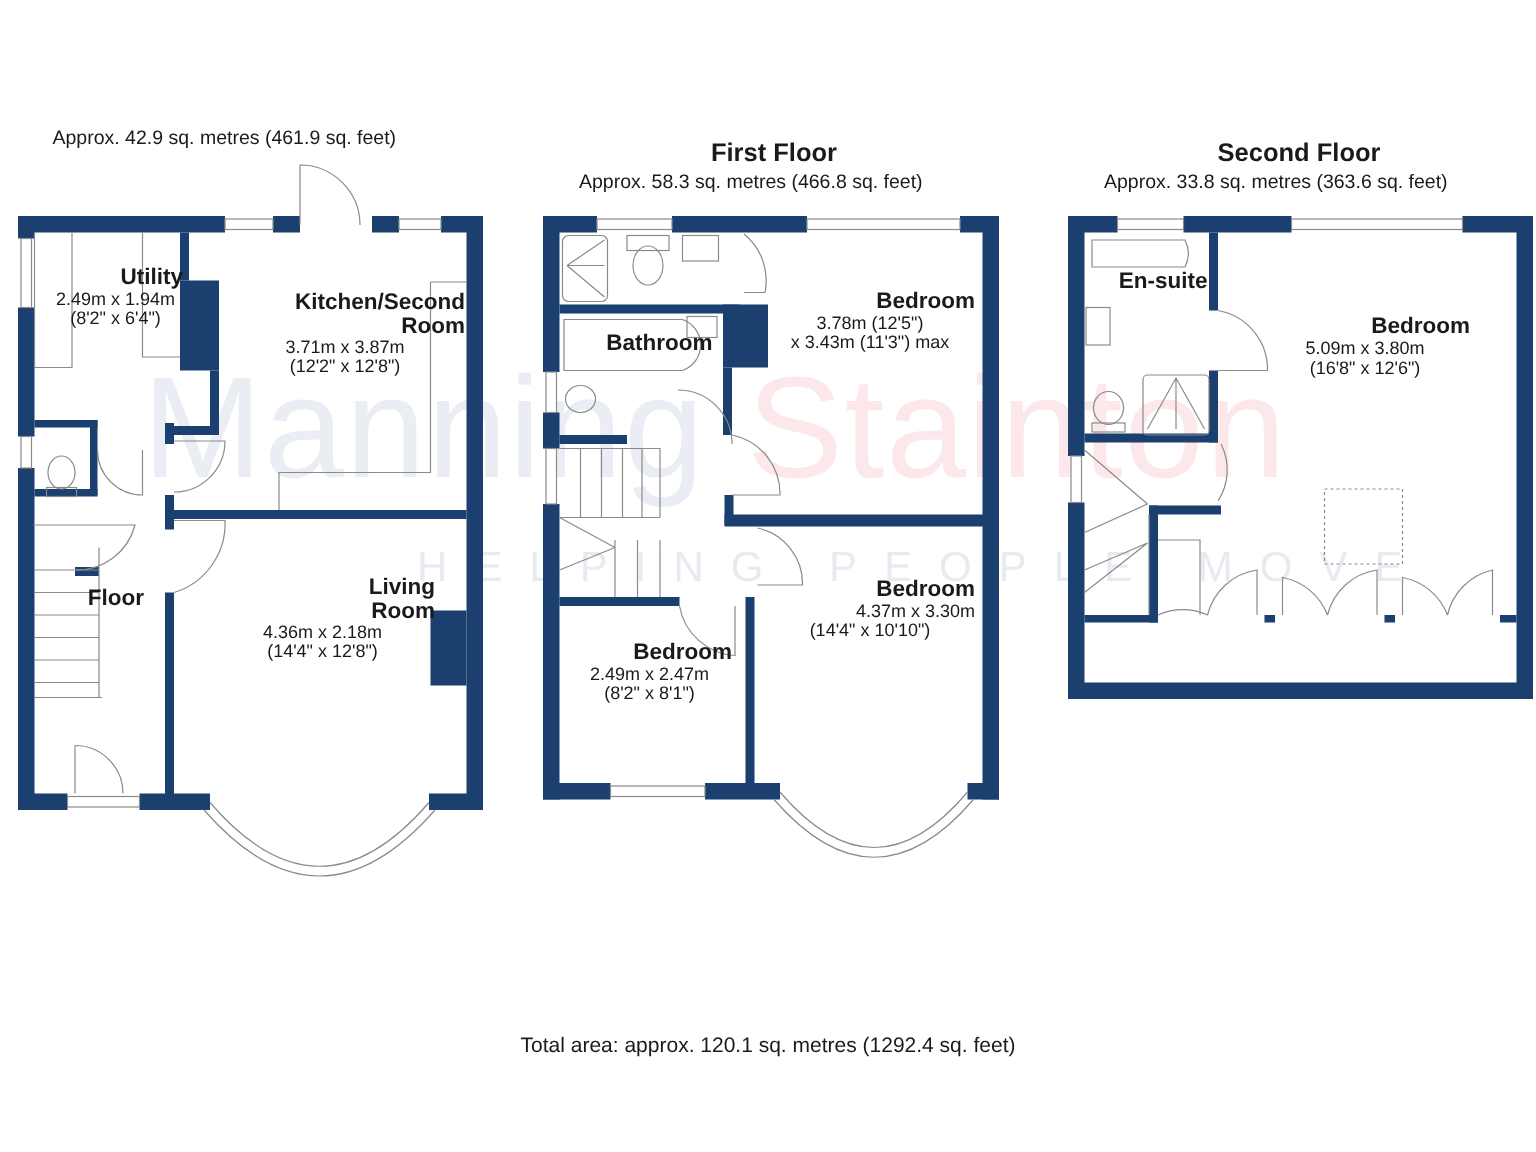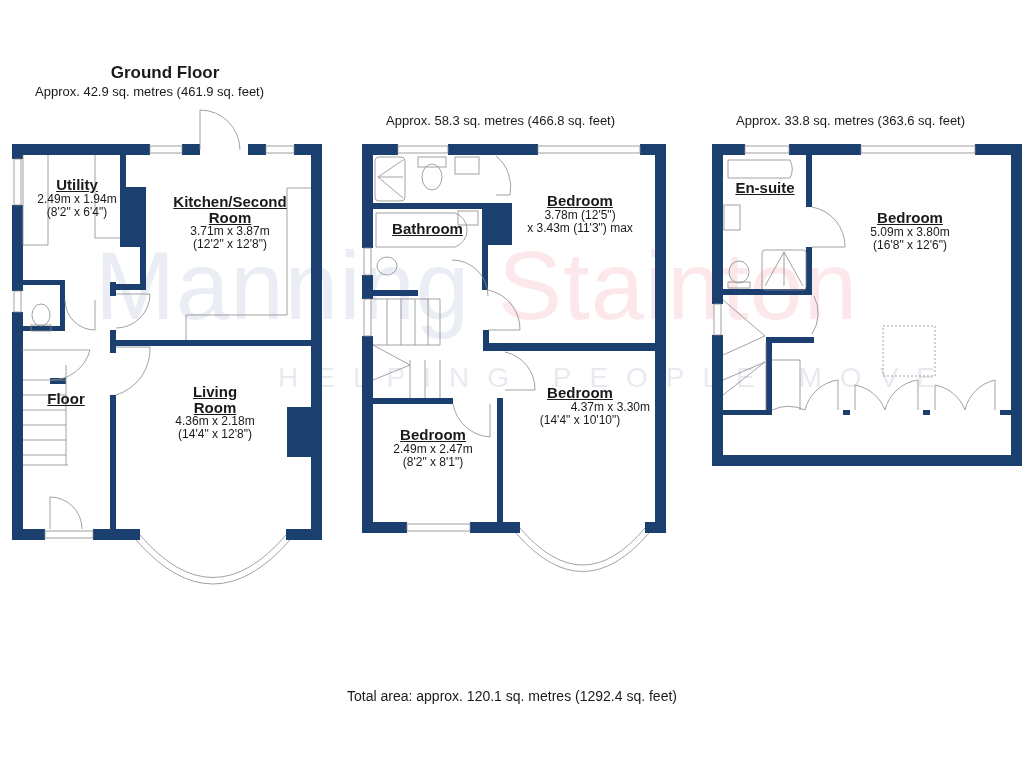--- a/index.html
+++ b/index.html
@@ -1,20 +1,20 @@
 <!DOCTYPE html>
 <html><head>
 <meta charset="utf-8">
 <style>
   html,body{margin:0;padding:0;background:#ffffff;}
   body{width:1024px;height:768px;position:relative;overflow:hidden;font-family:"Liberation Sans",sans-serif;color:#1a1a1a;}
   .plan{position:absolute;left:0;top:0;width:1024px;height:768px;}
   .floor-title{position:absolute;font-weight:bold;font-size:17px;text-align:center;width:260px;}
   .floor-area{position:absolute;font-size:13px;text-align:left;width:260px;}
-  .room-name{position:absolute;font-weight:bold;font-size:15px;text-align:center;line-height:16px;text-decoration:underline;}
+  .room-name{position:absolute;font-weight:bold;font-size:15px;text-align:right;line-height:16px;}
   .room-dim{position:absolute;font-size:12px;text-align:center;line-height:13px;white-space:nowrap;}
   .total{position:absolute;left:0;top:688px;width:1024px;text-align:center;font-size:14px;}
   .wm1{position:absolute;left:95px;top:238px;font-size:96px;letter-spacing:1px;line-height:96px;white-space:nowrap;}
   .wm1 .a{color:rgba(180,190,215,0.28);}
   .wm1 .b{color:rgba(240,150,160,0.22);}
   .wm2{position:absolute;left:278px;top:362px;font-size:28px;letter-spacing:18px;color:rgba(160,170,195,0.25);white-space:nowrap;}
 </style>
 </head>
 <body>
 
@@ -169,55 +169,56 @@
       <path d="M812 207 A 40 40 0 0 1 845 247 L812 247"></path>
       <path d="M814 296 A 38 38 0 0 1 812 334"></path>
       <path d="M723 300 L 765 336 M723 355 L 765 336 M723 380 L 765 362 M723 395 L 765 362 M766 343 V410"></path>
       <path d="M772 360 H800 V410 M772 410 A 40 40 0 0 1 805 410 M805 410 A 40 40 0 0 1 838 380 V410"></path>
       <path d="M855 410 V385 A 40 40 0 0 1 885 410 M885 410 A 40 40 0 0 1 918 380 V410"></path>
       <path d="M935 410 V385 A 40 40 0 0 1 965 410 M965 410 A 40 40 0 0 1 995 380 V410"></path>
       <rect x="883" y="326" width="52" height="50" stroke-dasharray="2 2"></rect>
     </g>
   </svg>
 
-  <div class="floor-title" style="left:35px;top:63px;">Ground Floor</div>
   <div class="floor-area" style="left:35px;top:84px;">Approx. 42.9 sq. metres (461.9 sq. feet)</div>
 
   <div class="room-name" style="left:32px;top:177px;width:90px;">Utility</div>
   <div class="room-dim" style="left:22px;top:193px;width:110px;">2.49m x 1.94m</div>
   <div class="room-dim" style="left:22px;top:206px;width:110px;">(8'2" x 6'4")</div>
 
   <div class="room-name" style="left:150px;top:194px;width:160px;">Kitchen/Second</div>
   <div class="room-name" style="left:150px;top:210px;width:160px;">Room</div>
   <div class="room-dim" style="left:150px;top:225px;width:160px;">3.71m x 3.87m</div>
   <div class="room-dim" style="left:150px;top:238px;width:160px;">(12'2" x 12'8")</div>
 
   <div class="room-name" style="left:36px;top:391px;width:60px;">Floor</div>
 
   <div class="room-name" style="left:140px;top:384px;width:150px;">Living</div>
   <div class="room-name" style="left:140px;top:400px;width:150px;">Room</div>
   <div class="room-dim" style="left:140px;top:415px;width:150px;">4.36m x 2.18m</div>
   <div class="room-dim" style="left:140px;top:428px;width:150px;">(14'4" x 12'8")</div>
 
+  <div class="floor-title" style="left:386px;top:92px;">First Floor</div>
   <div class="floor-area" style="left:386px;top:113px;">Approx. 58.3 sq. metres (466.8 sq. feet)</div>
 
   <div class="room-name" style="left:380px;top:221px;width:95px;">Bathroom</div>
 
   <div class="room-name" style="left:510px;top:193px;width:140px;">Bedroom</div>
   <div class="room-dim" style="left:510px;top:209px;width:140px;">3.78m (12'5")</div>
   <div class="room-dim" style="left:510px;top:222px;width:140px;">x 3.43m (11'3") max</div>
 
   <div class="room-name" style="left:378px;top:427px;width:110px;">Bedroom</div>
   <div class="room-dim" style="left:378px;top:443px;width:110px;">2.49m x 2.47m</div>
   <div class="room-dim" style="left:378px;top:456px;width:110px;">(8'2" x 8'1")</div>
 
   <div class="room-name" style="left:510px;top:385px;width:140px;">Bedroom</div>
   <div class="room-dim" style="left:510px;top:401px;width:140px;text-align:right;">4.37m x 3.30m</div>
   <div class="room-dim" style="left:510px;top:414px;width:140px;">(14'4" x 10'10")</div>
 
+  <div class="floor-title" style="left:736px;top:92px;">Second Floor</div>
   <div class="floor-area" style="left:736px;top:113px;">Approx. 33.8 sq. metres (363.6 sq. feet)</div>
 
   <div class="room-name" style="left:725px;top:180px;width:80px;">En-suite</div>
 
   <div class="room-name" style="left:840px;top:210px;width:140px;">Bedroom</div>
   <div class="room-dim" style="left:840px;top:226px;width:140px;">5.09m x 3.80m</div>
   <div class="room-dim" style="left:840px;top:239px;width:140px;">(16'8" x 12'6")</div>
 
   <div class="total">Total area: approx. 120.1 sq. metres (1292.4 sq. feet)</div>
 </div>

